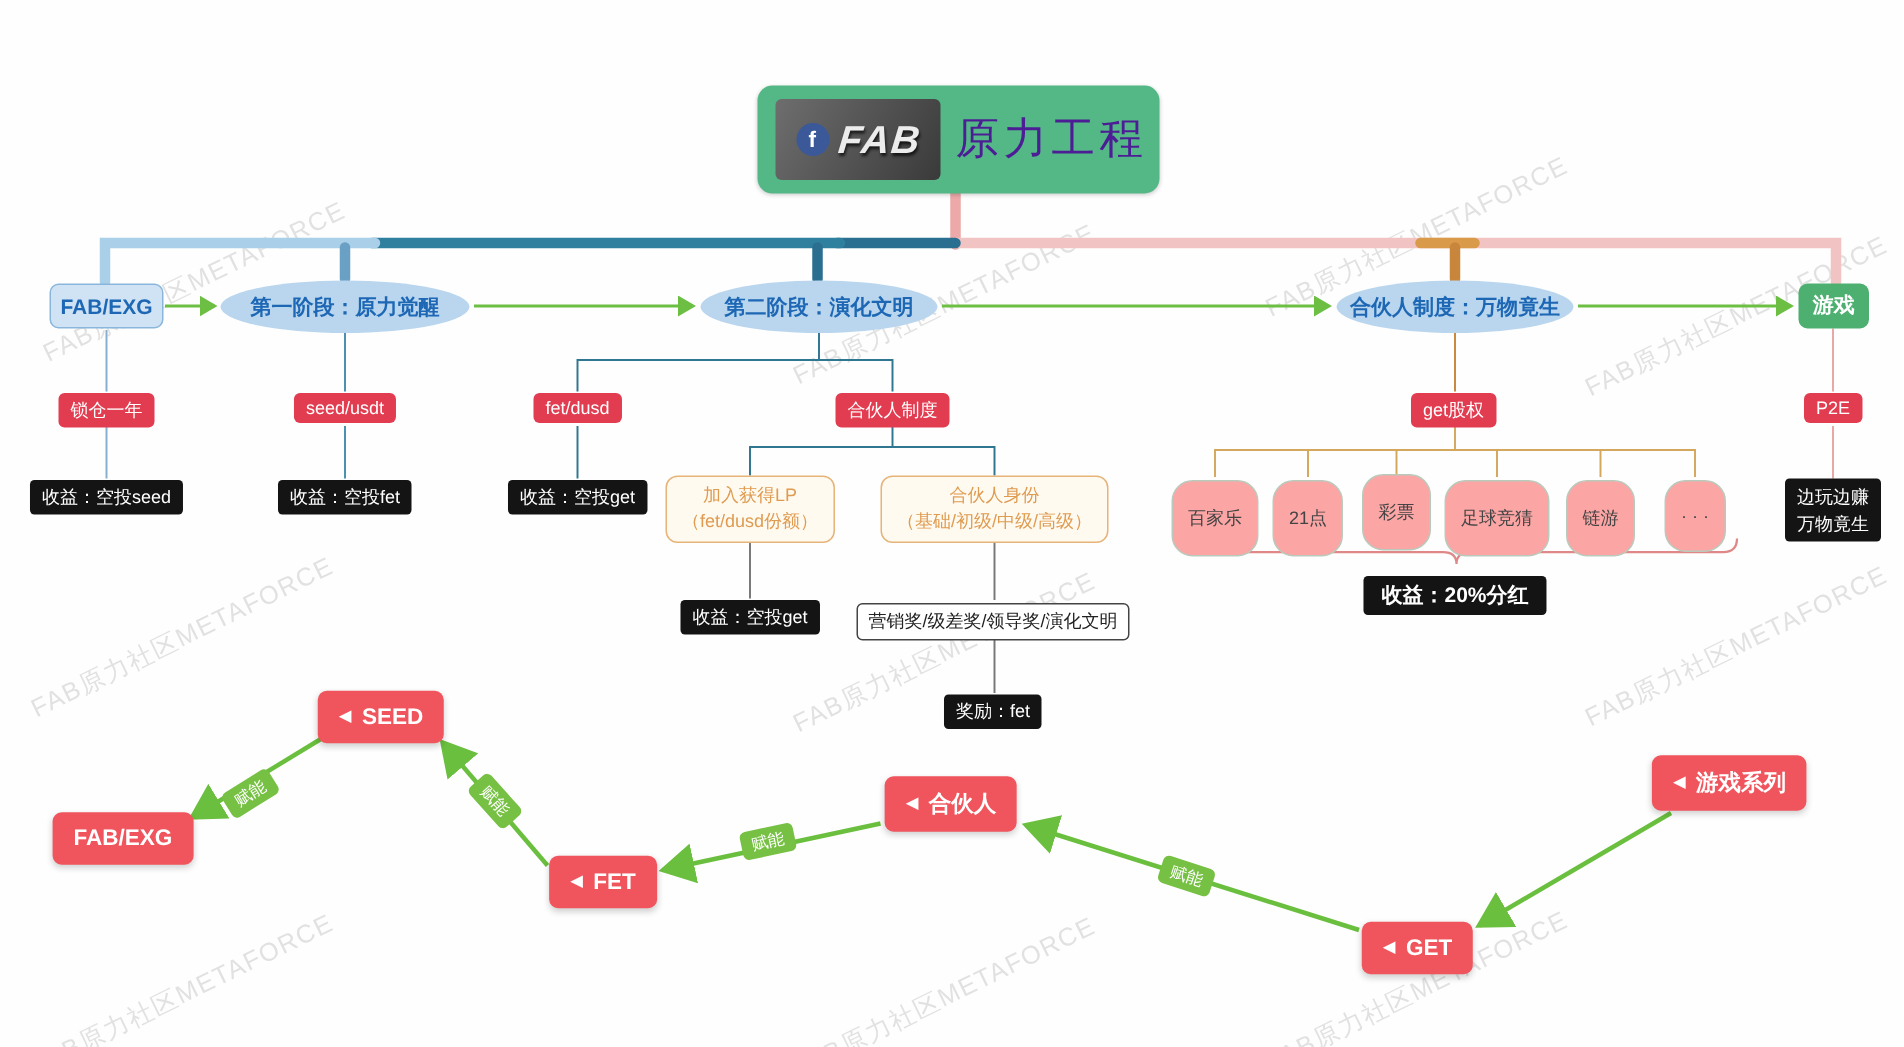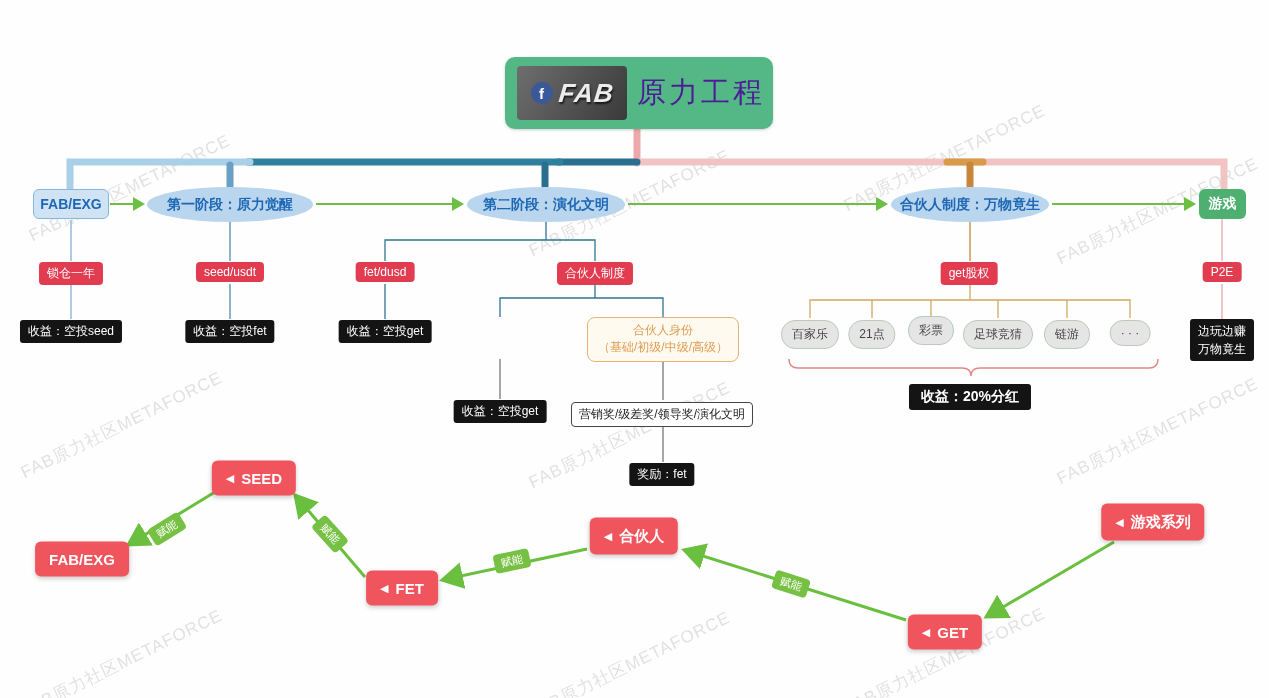--- a/index.html
+++ b/index.html
@@ -33,22 +33,22 @@
   .tag-red{background:#e23c50;color:#fff;font-size:12px;border-radius:4px;padding:3px 8px;
       transform:translateX(-50%);white-space:nowrap;z-index:3;}
   .tag-black{background:#141414;color:#fff;font-size:12px;border-radius:3px;padding:3px 8px;
       transform:translateX(-50%);white-space:nowrap;z-index:3;}
   .tag-black.big{font-size:14px;font-weight:bold;padding:4px 12px;}
   .tag-black.two{text-align:center;line-height:1.5;}
   .white-box{background:#fff;border:1px solid #444;color:#222;font-size:12px;border-radius:4px;
       padding:3px 7px;transform:translateX(-50%);white-space:nowrap;z-index:3;}
   .orange-box{background:#fffaf0;border:1px solid #e6b478;color:#df9b50;font-size:12px;border-radius:8px;
       padding:4px 10px;text-align:center;line-height:1.45;transform:translateX(-50%);white-space:nowrap;z-index:3;}
-  .oval{background:#e5e5e5;border:1px solid #b9cabc;color:#444;font-size:12px;border-radius:14px;
-      padding:5px 10px;transform:translateX(-50%);white-space:nowrap;z-index:3;}
+  .oval{background:#fca5a5;border:1px solid #b9cabc;color:#444;font-size:12px;border-radius:14px;
+      padding:16px 10px;transform:translateX(-50%);white-space:nowrap;z-index:3;}
   
   .flow-node{position:absolute;background:#f0545c;color:#fff;font-weight:bold;font-size:15px;border-radius:6px;
       padding:9px 14px;transform:translate(-50%,-50%);display:flex;align-items:center;gap:7px;
       white-space:nowrap;z-index:3;box-shadow:0 2px 4px rgba(0,0,0,.18);}
   .flow-node .arr{font-size:11px;line-height:1;}
   .empower{position:absolute;background:#76c043;color:#fff;font-size:11px;border-radius:4px;padding:2px 7px;
       transform:translate(-50%,-50%) rotate(var(--rot,0deg));white-space:nowrap;z-index:4;}
 </style>
 </head>
 <body>
@@ -144,20 +144,24 @@
   <div class="abs tag-black" style="left:230px;top:320px">收益：空投fet</div>
   <div class="abs tag-black" style="left:385px;top:320px">收益：空投get</div>
   <div class="abs tag-black" style="left:500px;top:400px">收益：空投get</div>
   <div class="abs tag-black" style="left:662px;top:463px">奖励：fet</div>
   <div class="abs tag-black big" style="left:970px;top:384px">收益：20%分红</div>
   <div class="abs tag-black two" style="left:1222px;top:319px">
     <div>边玩边赚</div>
     <div>万物竟生</div>
   </div>
 
+  <div class="abs orange-box" style="left:500px;top:317px">
+    <div>加入获得LP</div>
+    <div>（fet/dusd份额）</div>
+  </div>
   <div class="abs orange-box" style="left:663px;top:317px">
     <div>合伙人身份</div>
     <div>（基础/初级/中级/高级）</div>
   </div>
 
   <div class="abs white-box" style="left:662px;top:402px">营销奖/级差奖/领导奖/演化文明</div>
 
   <div class="abs oval" style="left:810px;top:320px">百家乐</div>
   <div class="abs oval" style="left:872px;top:320px">21点</div>
   <div class="abs oval" style="left:931px;top:316px">彩票</div>

